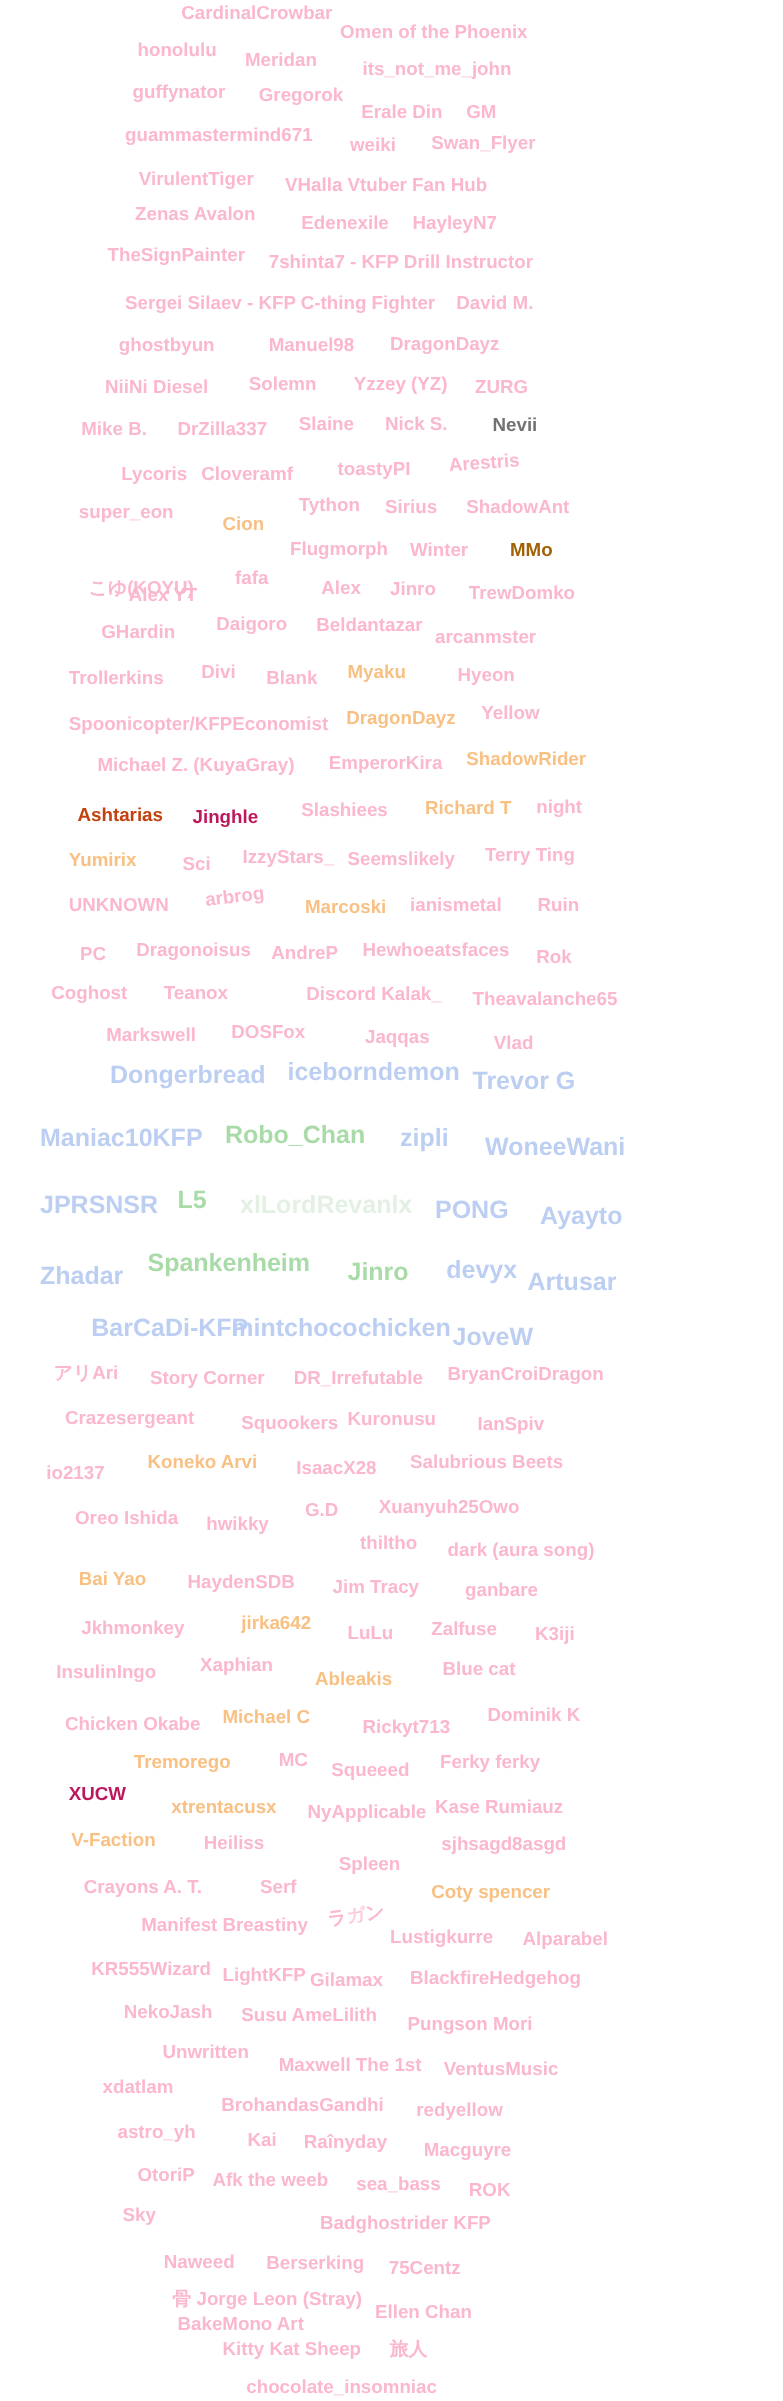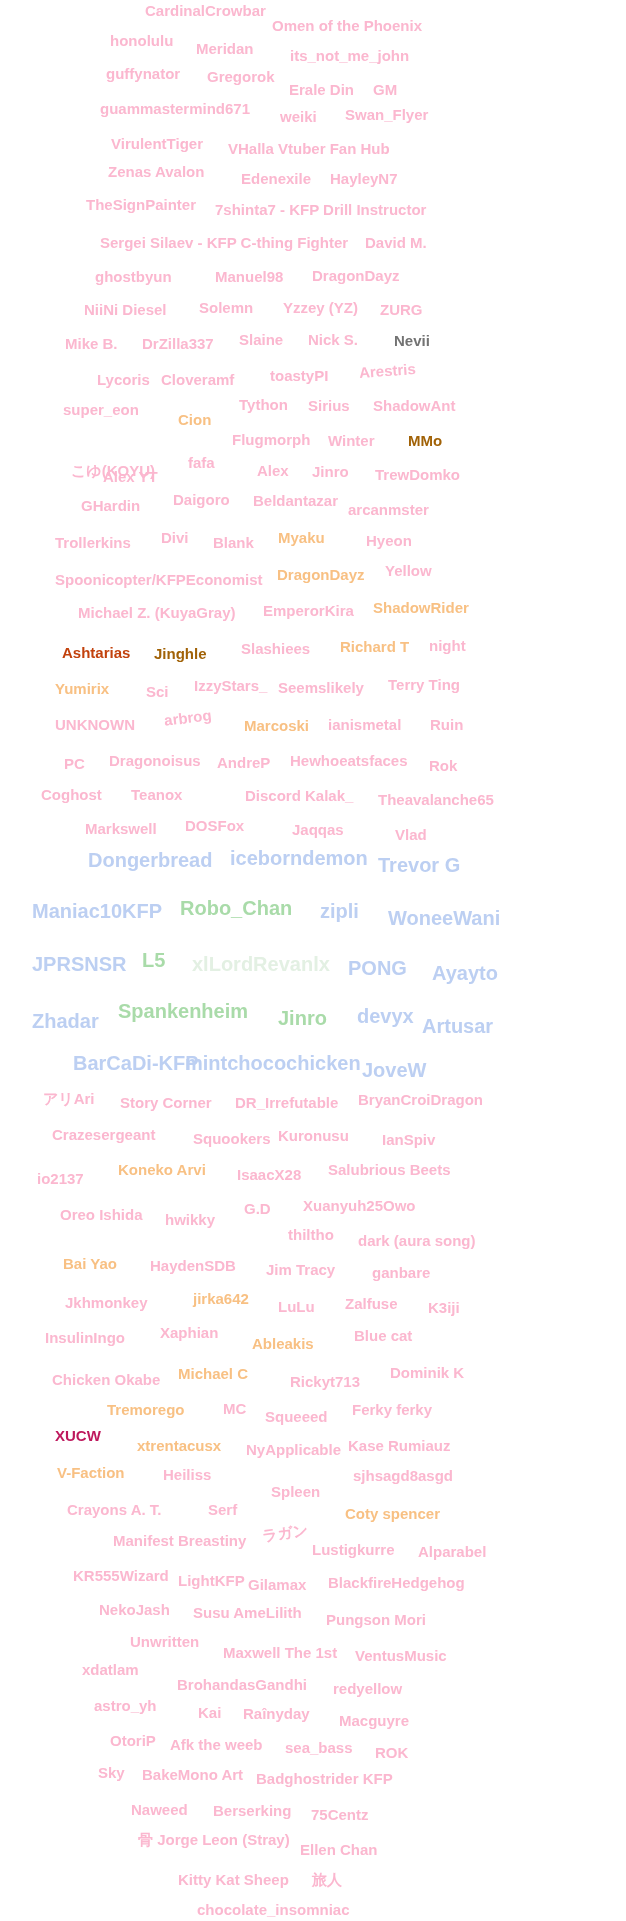--- a/index.html
+++ b/index.html
@@ -91,21 +91,21 @@
     <span class="credit t1" style="left: 213px; top: 535px; color: rgb(251, 183, 207);">Blank</span>
     <span class="credit t1" style="left: 278px; top: 530px; color: rgb(248, 192, 131);">Myaku</span>
     <span class="credit t1" style="left: 366px; top: 533px; color: rgb(251, 183, 207);">Hyeon</span>
     <span class="credit t1" style="left: 55px; top: 572px; color: rgb(251, 183, 207);">Spoonicopter/KFPEconomist</span>
     <span class="credit t1" style="left: 277px; top: 567px; color: rgb(248, 192, 131);">DragonDayz</span>
     <span class="credit t1" style="left: 385px; top: 563px; color: rgb(251, 183, 207);">Yellow</span>
     <span class="credit t1" style="left: 78px; top: 605px; color: rgb(251, 183, 207);">Michael Z. (KuyaGray)</span>
     <span class="credit t1" style="left: 263px; top: 603px; color: rgb(251, 183, 207);">EmperorKira</span>
     <span class="credit t1" style="left: 373px; top: 600px; color: rgb(248, 192, 131);">ShadowRider</span>
     <span class="credit t1" style="left: 62px; top: 645px; color: #c2410c;">Ashtarias</span>
-    <span class="credit t1" style="left: 154px; top: 646px; color: #a16207; text-align: center;">Jinghle</span>
+    <span class="credit t1" style="left: 154px; top: 646px; color: #be185d; text-align: center;">Jinghle</span>
     <span class="credit t1" style="left: 241px; top: 641px; color: rgb(251, 183, 207);">Slashiees</span>
     <span class="credit t1" style="left: 340px; top: 639px; color: rgb(248, 192, 131);">Richard T</span>
     <span class="credit t1" style="left: 429px; top: 638px; color: rgb(251, 183, 207);">night</span>
     <span class="credit t1" style="left: 55px; top: 681px; color: rgb(248, 192, 131);">Yumirix</span>
     <span class="credit t1" style="left: 146px; top: 684px; color: rgb(251, 183, 207);">Sci</span>
     <span class="credit t1" style="left: 194px; top: 678px; color: rgb(251, 183, 207);">IzzyStars_</span>
     <span class="credit t1" style="left: 278px; top: 680px; color: rgb(251, 183, 207);">Seemslikely</span>
     <span class="credit t1" style="left: 388px; top: 677px; color: rgb(251, 183, 207);">Terry Ting</span>
     <span class="credit t1" style="left: 55px; top: 717px; color: rgb(251, 183, 207);">UNKNOWN</span>
     <span class="credit t1" style="left: 164px; top: 710px; color: rgb(251, 183, 207); transform: rotate(-7deg);">arbrog</span>
@@ -214,21 +214,21 @@
     <span class="credit t1" style="left: 333px; top: 1681px; color: rgb(251, 183, 207);">redyellow</span>
     <span class="credit t1" style="left: 94px; top: 1698px; color: rgb(251, 183, 207);">astro_yh</span>
     <span class="credit t1" style="left: 198px; top: 1705px; color: rgb(251, 183, 207);">Kai</span>
     <span class="credit t1" style="left: 243px; top: 1706px; color: rgb(251, 183, 207);">Raînyday</span>
     <span class="credit t1" style="left: 339px; top: 1713px; color: rgb(251, 183, 207);">Macguyre</span>
     <span class="credit t1" style="left: 110px; top: 1733px; color: rgb(251, 183, 207);">OtoriP</span>
     <span class="credit t1" style="left: 170px; top: 1737px; color: rgb(251, 183, 207);">Afk the weeb</span>
     <span class="credit t1" style="left: 285px; top: 1740px; color: rgb(251, 183, 207);">sea_bass</span>
     <span class="credit t1" style="left: 375px; top: 1745px; color: rgb(251, 183, 207);">ROK</span>
     <span class="credit t1" style="left: 98px; top: 1765px; color: rgb(251, 183, 207);">Sky</span>
-    <span class="credit t1" style="left: 142px; top: 1767px; color: rgb(251, 183, 207);">BakeMono Art</span>
+    <span class="credit t1" style="left: 142px; top: 1852px; color: rgb(251, 183, 207);">BakeMono Art</span>
     <span class="credit t1" style="left: 256px; top: 1771px; color: rgb(251, 183, 207);">Badghostrider KFP</span>
     <span class="credit t1" style="left: 131px; top: 1802px; color: rgb(251, 183, 207);">Naweed</span>
     <span class="credit t1" style="left: 213px; top: 1803px; color: rgb(251, 183, 207);">Berserking</span>
     <span class="credit t1" style="left: 311px; top: 1807px; color: rgb(251, 183, 207);">75Centz</span>
     <span class="credit t1" style="left: 138px; top: 1832px; color: rgb(251, 183, 207);">骨 Jorge Leon (Stray)</span>
     <span class="credit t1" style="left: 300px; top: 1842px; color: rgb(251, 183, 207);">Ellen Chan</span>
     <span class="credit t1" style="left: 178px; top: 1872px; color: rgb(251, 183, 207);">Kitty Kat Sheep</span>
     <span class="credit t1" style="left: 312px; top: 1872px; color: rgb(251, 183, 207);">旅人</span>
     <span class="credit t1" style="left: 197px; top: 1902px; color: rgb(251, 183, 207);">chocolate_insomniac</span>
   </div>

